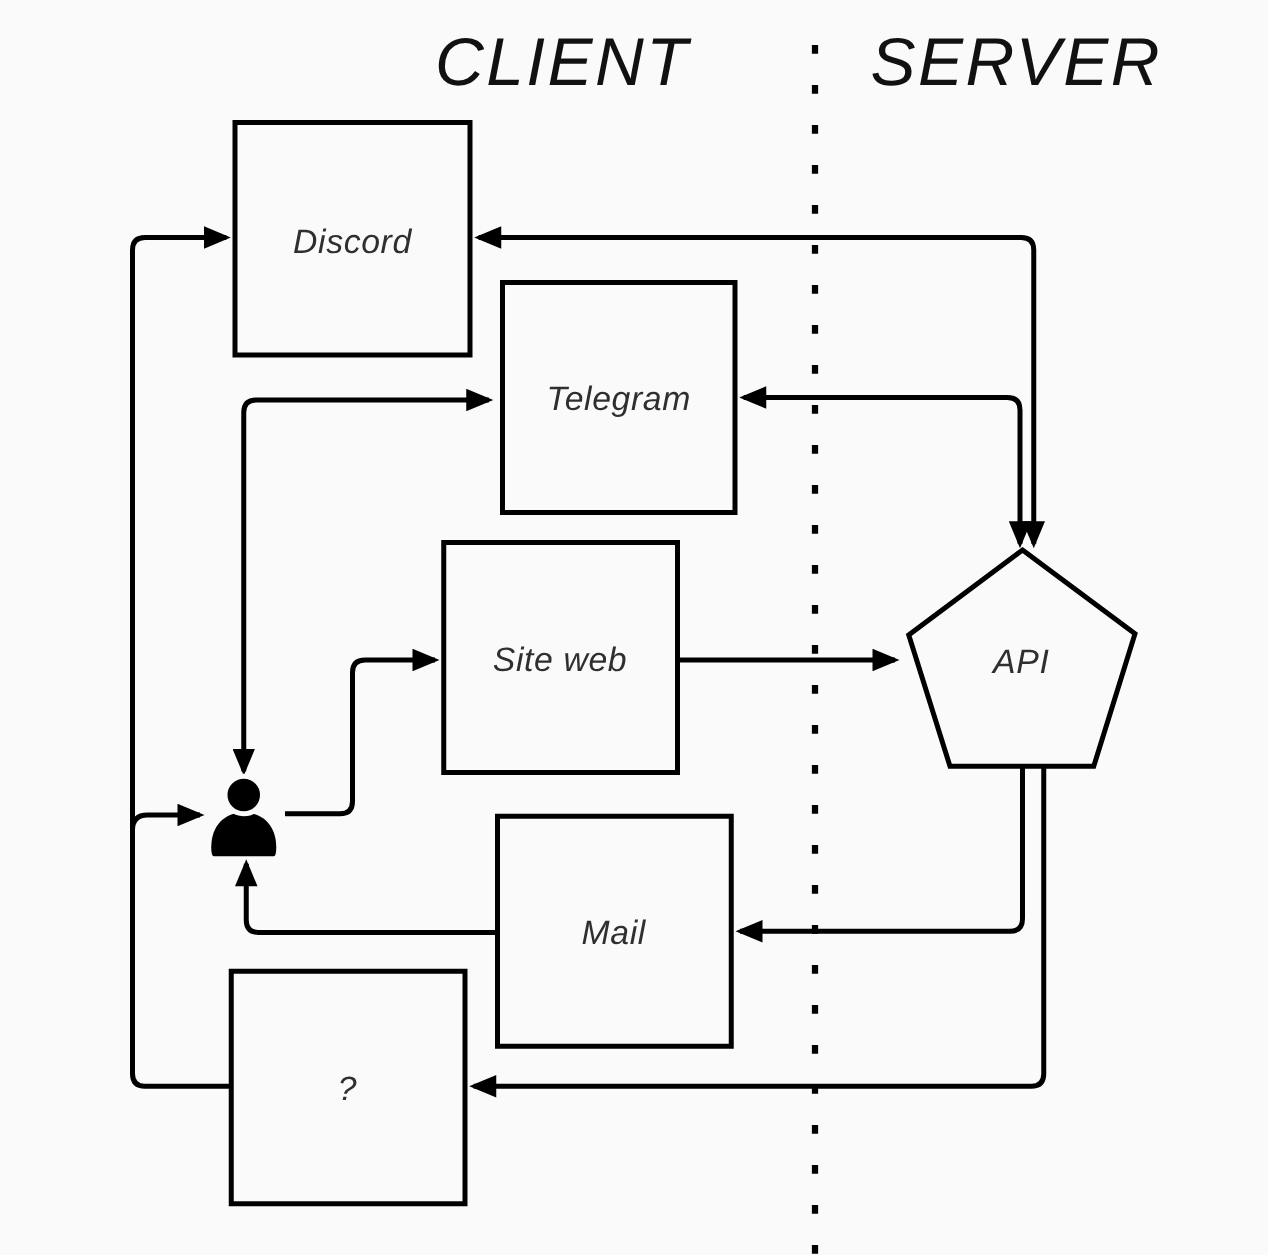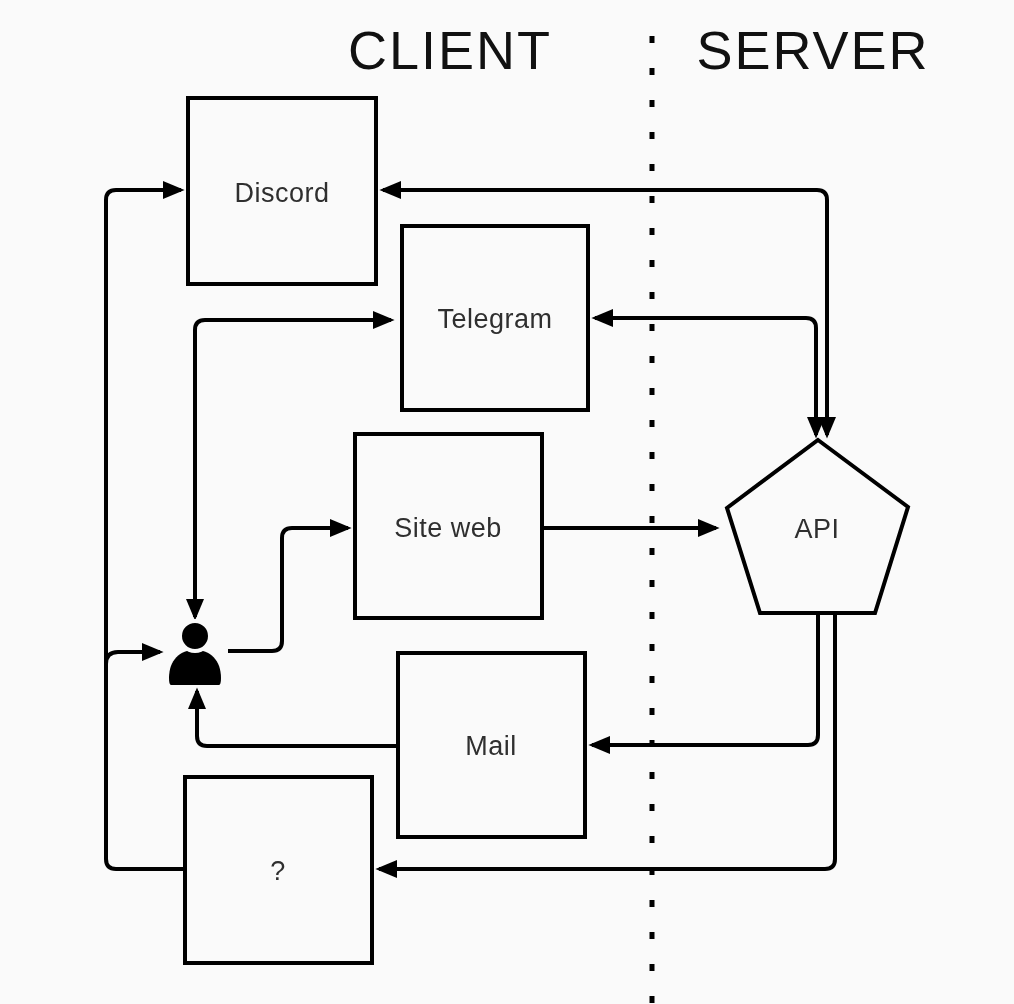--- a/index.html
+++ b/index.html
@@ -7,20 +7,21 @@
     padding: 0;
     background: #fafafa;
     font-family: "Liberation Sans", sans-serif;
   }
   .stage {
     position: relative;
     width: 1014px;
     height: 1004px;
     background: #fafafa;
     overflow: hidden;
+    font-style: italic;
   }
   svg { display: block; }
   .zone-title {
     font-size: 54px;
     font-weight: 400;
     letter-spacing: 2px;
     fill: #111111;
   }
   .node-label {
     font-size: 27px;

